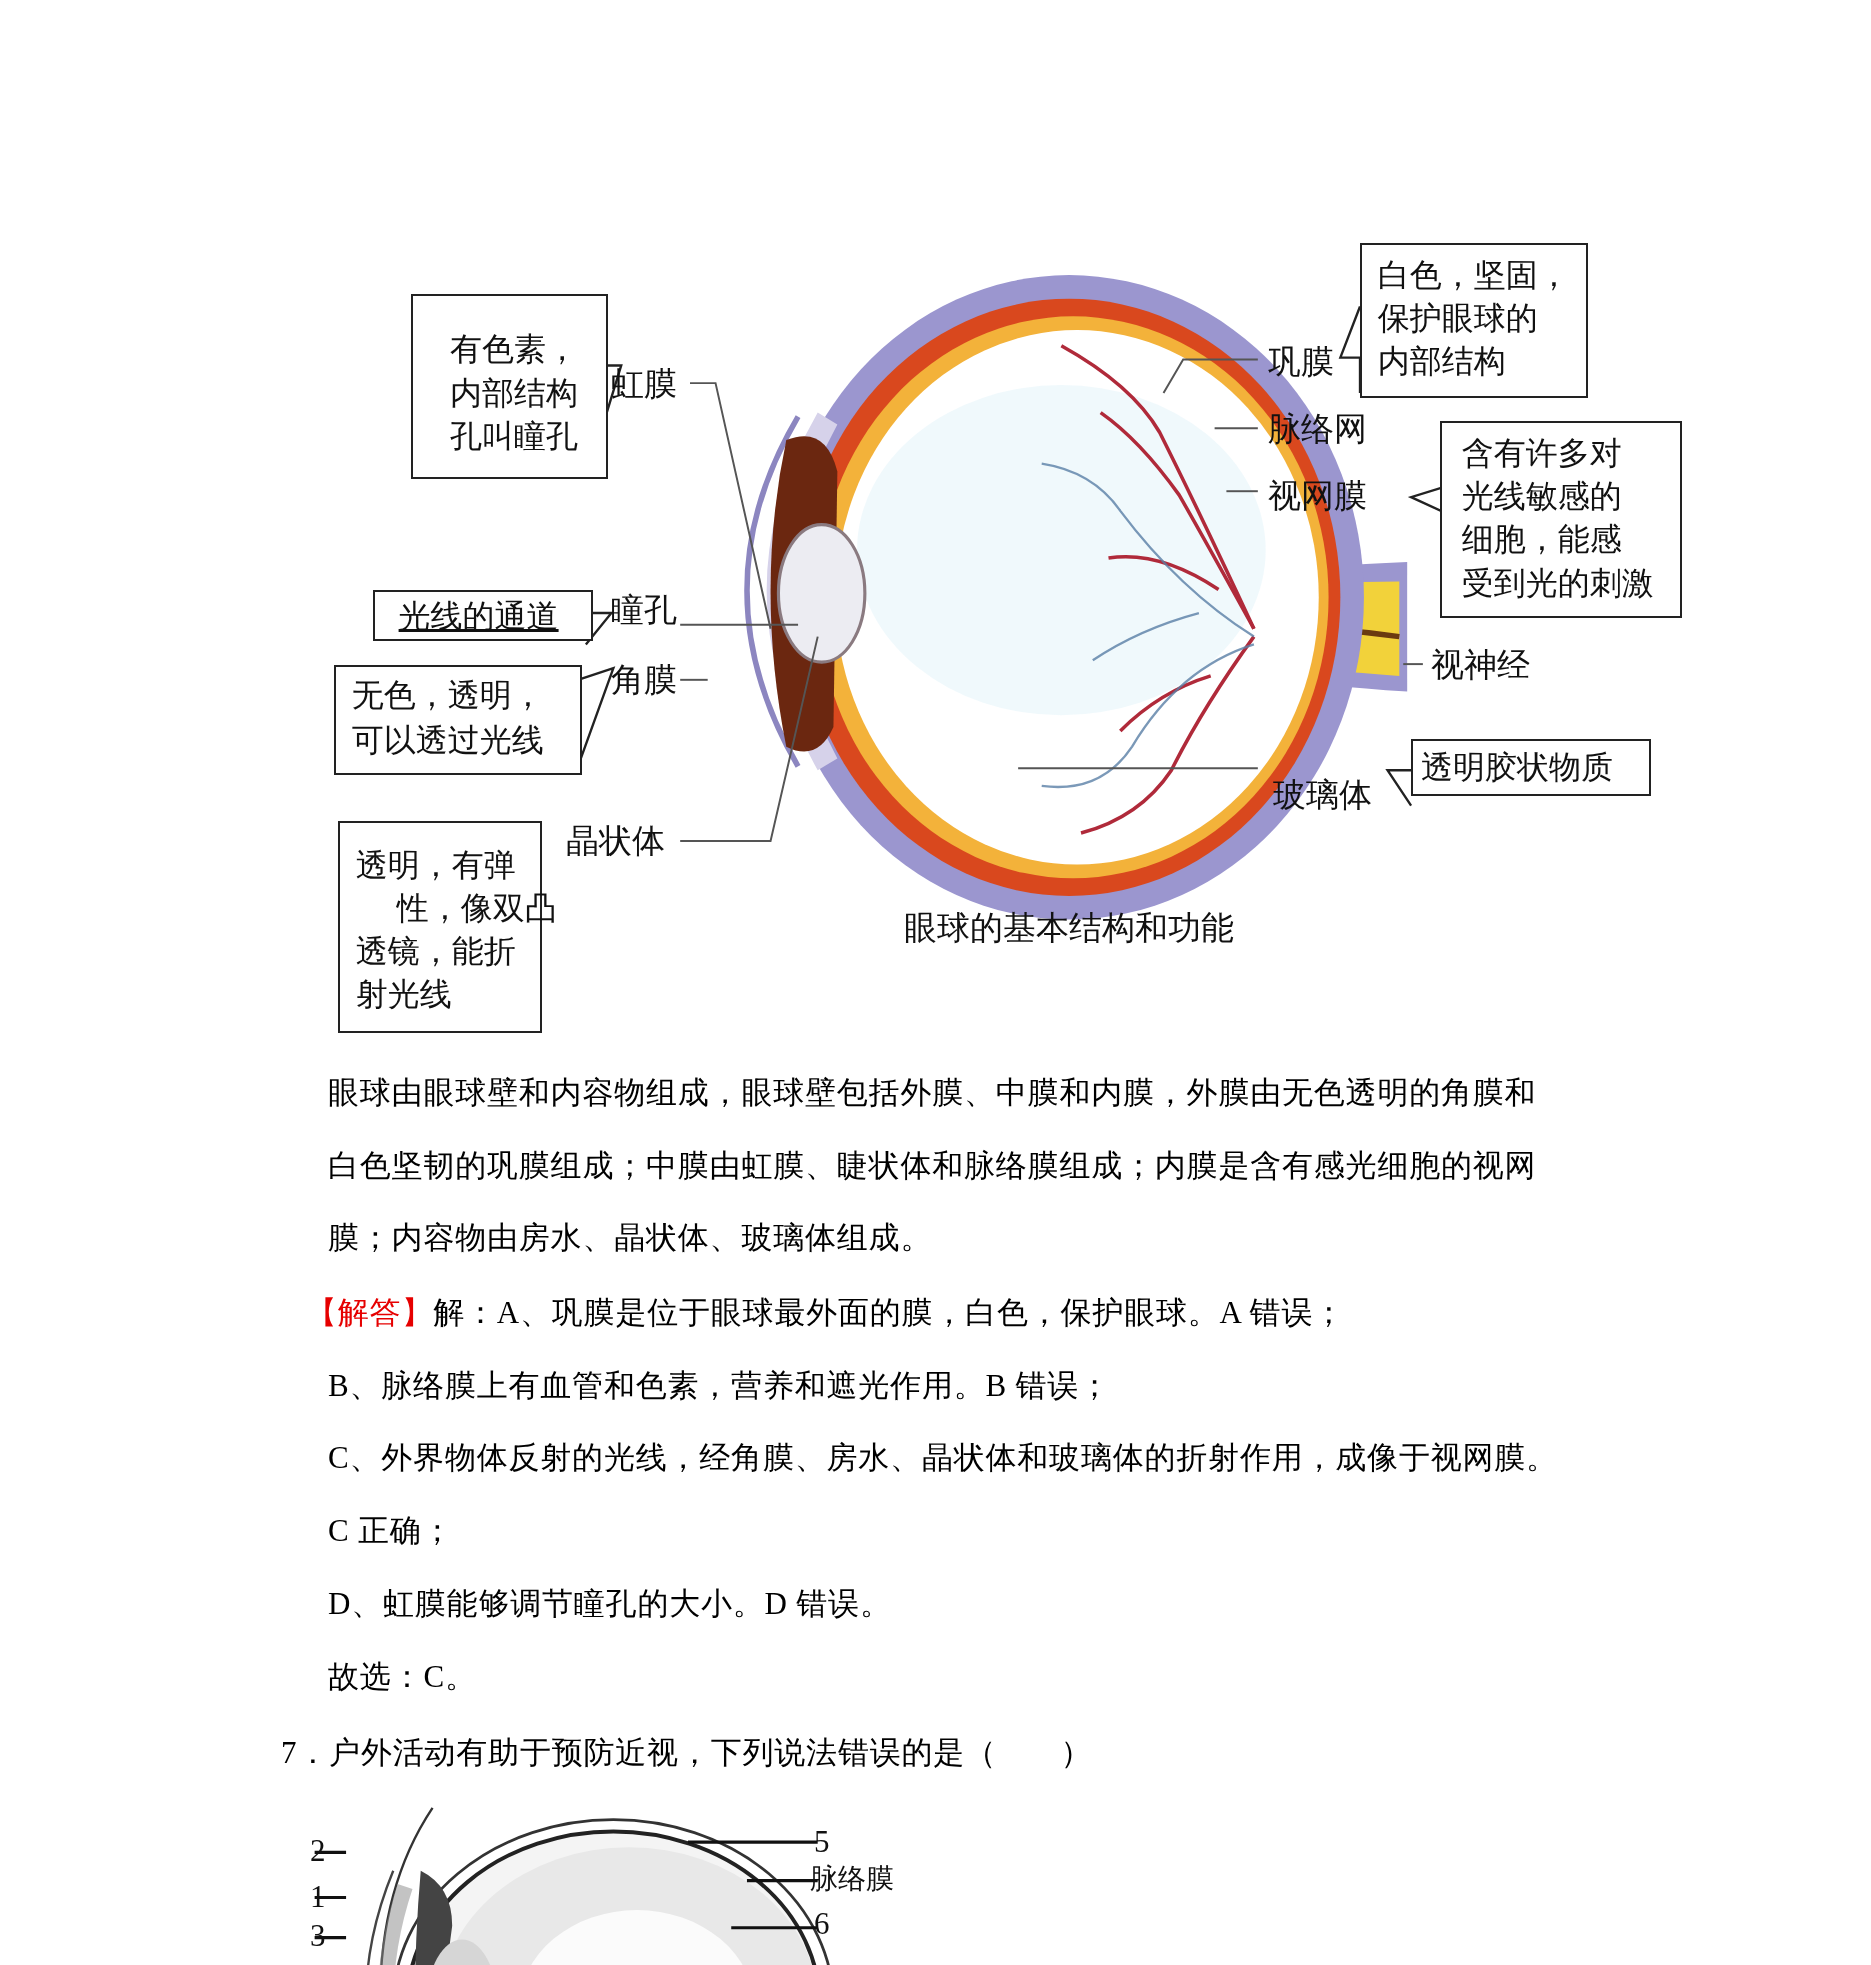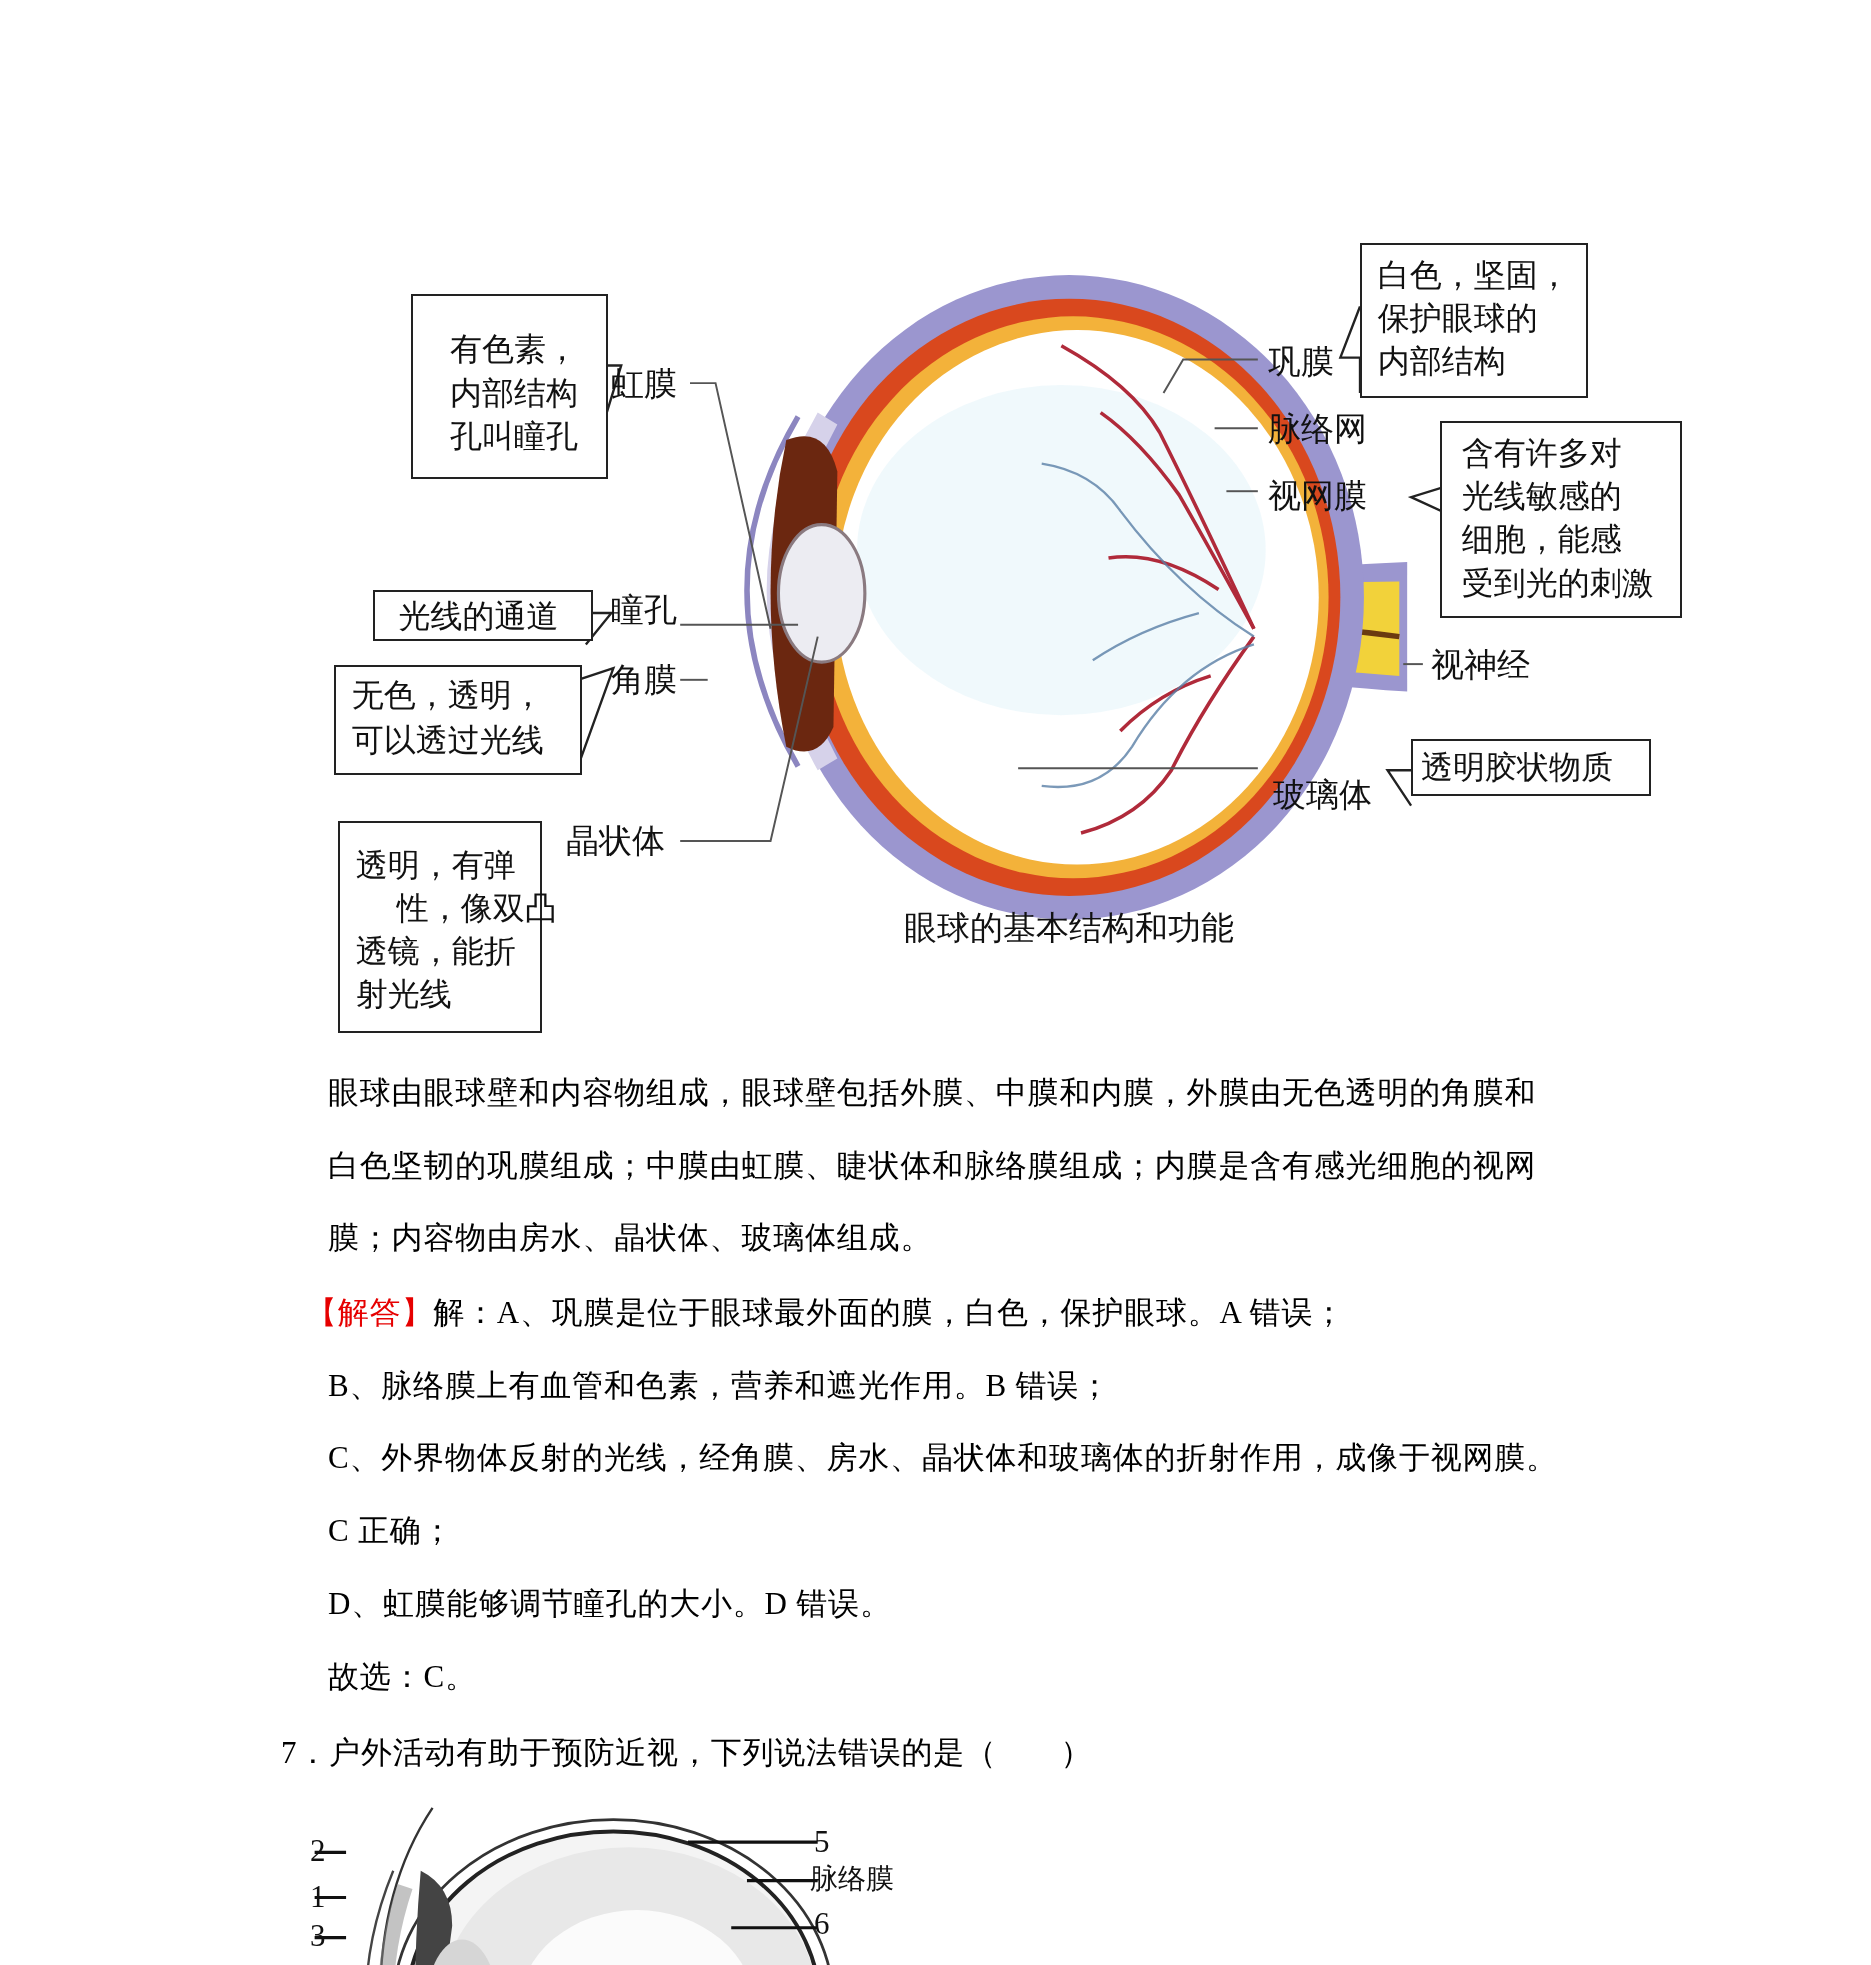--- a/index.html
+++ b/index.html
@@ -74,21 +74,21 @@
       <path d="M3590 1960 L3530 1960 L3590 2050"></path>
     </g>
   </svg>
 
   <div class="box" style="left:411px;top:294px;width:197px;height:185px;">
     <div class="txt" style="left:37px;top:31px;">有色素，</div>
     <div class="txt" style="left:37px;top:75px;">内部结构</div>
     <div class="txt" style="left:37px;top:118px;">孔叫瞳孔</div>
   </div>
   <div class="box" style="left:373px;top:590px;width:220px;height:51px;">
-    <div class="txt" style="left:23.6px;top:2px;">光线的通道</div>
+    <div class="txt" style="left:23.6px;top:2px;text-decoration:underline;">光线的通道</div>
   </div>
   <div class="box" style="left:334px;top:665px;width:248px;height:110px;">
     <div class="txt" style="left:15.7px;top:5.9px;">无色，透明，</div>
     <div class="txt" style="left:15.7px;top:51px;">可以透过光线</div>
   </div>
   <div class="box" style="left:338px;top:821px;width:204px;height:212px;">
     <div class="txt" style="left:15.7px;top:19.7px;">透明，有弹</div>
     <div class="txt" style="left:15.7px;top:63px;margin-left:41px;">性，像双凸</div>
     <div class="txt" style="left:15.7px;top:106px;">透镜，能折</div>
     <div class="txt" style="left:15.7px;top:149px;">射光线</div>

